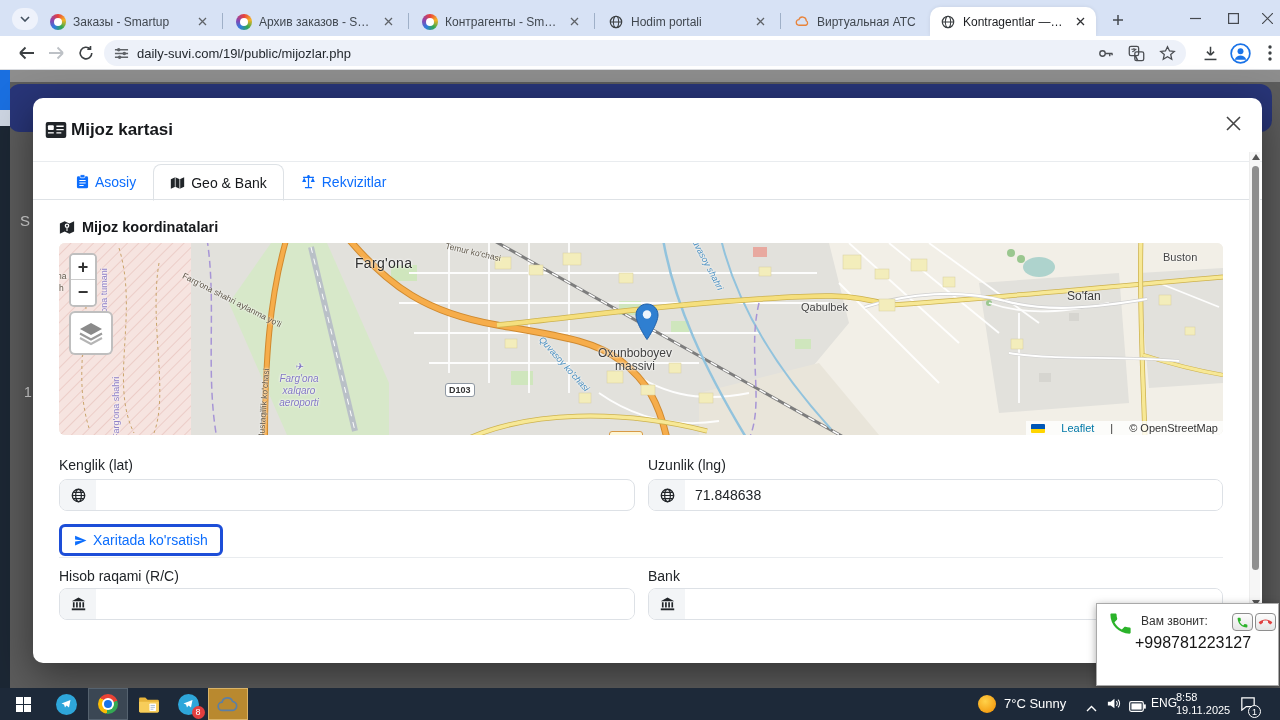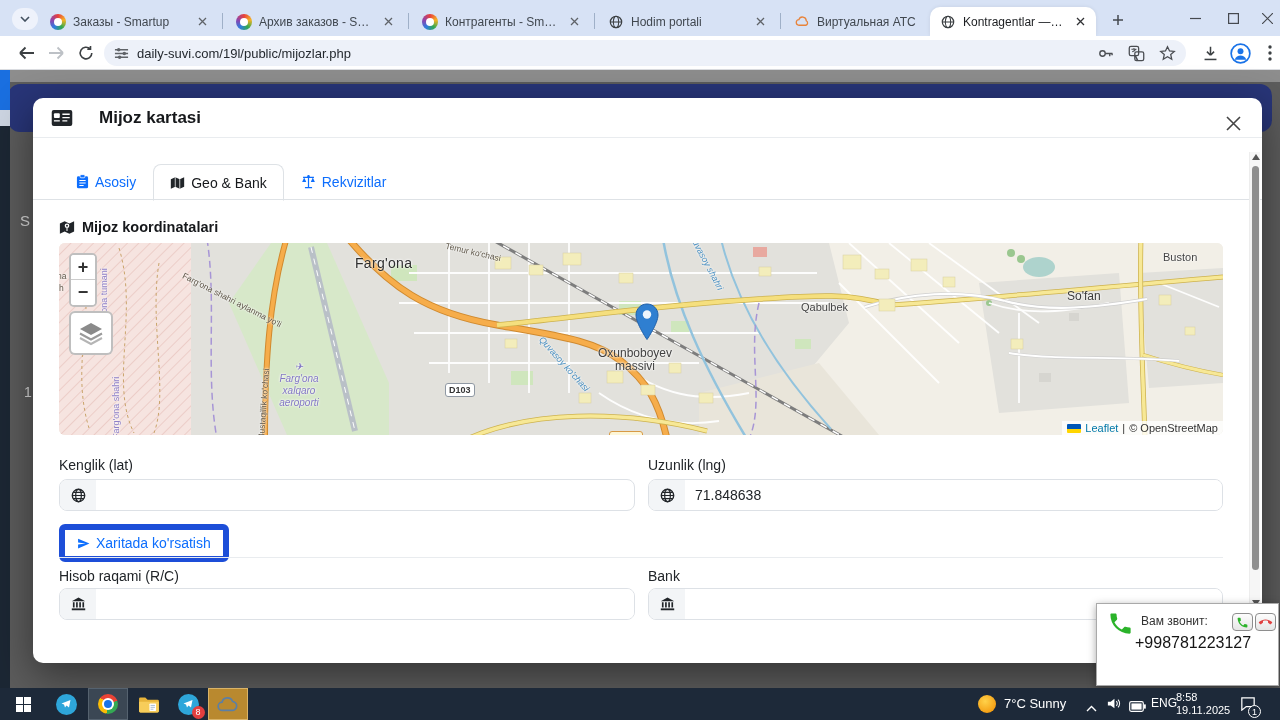--- a/index.html
+++ b/index.html
@@ -35,21 +35,21 @@
   .bd-pill{position:absolute;left:1188px;top:20px;width:62px;height:26px;border-radius:8px;background:#cfd3de;}
   .bd-blue{position:absolute;left:0;top:0;width:10px;height:40px;background:#1a6fe0;}
   .bd-grey{position:absolute;left:0;top:40px;width:10px;height:16px;background:#cdd5e2;}
   .bd-side{position:absolute;left:0;top:56px;width:10px;height:562px;background:#1c2734;}
   .bd-card{position:absolute;left:66px;top:168px;width:36px;height:130px;border:1px solid #8f8f8f;border-radius:8px;}
   .bd-s{position:absolute;left:20px;top:142px;color:#d9d9d9;font-size:15px;}
   .bd-1{position:absolute;left:24px;top:314px;color:#d9d9d9;font-size:14px;}
 
   
   .modal{position:absolute;left:33px;top:98px;width:1229px;height:565px;background:#fff;border-radius:10px;box-shadow:0 12px 40px rgba(0,0,0,.45);z-index:5;}
-  .m-head{position:absolute;left:0;top:0;width:100%;height:40px;border-bottom:1px solid #e9ecef;display:flex;align-items:center;padding:0 18px;gap:26px;}
+  .m-head{position:absolute;left:0;top:0;width:100%;height:64px;border-bottom:1px solid #e9ecef;display:flex;align-items:center;padding:0 12px;gap:4px;}
   .m-title{font-size:17px;font-weight:700;color:#16181b;}
   .m-close{position:absolute;right:16px;top:12px;width:26px;height:26px;display:flex;align-items:center;justify-content:center;font-size:21px;color:#444;}
   .m-tabs{position:absolute;left:26px;top:65px;height:37px;display:flex;}
   .m-tab{display:flex;align-items:center;gap:6px;padding:8px 16px;font-size:14px;color:#0d6efd;border:1px solid transparent;}
   .m-tab.active{color:#16181b;background:#fff;border:1px solid #dee2e6;border-bottom:1px solid #fff;border-radius:8px 8px 0 0;position:relative;top:1px;}
   .m-tabline{position:absolute;left:0;top:101px;width:100%;height:1px;background:#dee2e6;}
   .m-section{position:absolute;left:26px;top:121px;display:flex;align-items:center;gap:7px;font-size:14.5px;font-weight:700;color:#16181b;}
 
   .map{position:absolute;left:26px;top:145px;width:1164px;height:192px;border-radius:6px;overflow:hidden;background:#f2efe7;}
   .map svg.base{position:absolute;left:0;top:0;}
@@ -62,33 +62,33 @@
   .lbl-bound{font-size:9px;color:#8d7fc7;}
   .lbl-water{font-size:9px;font-style:italic;color:#4a8fc0;}
   .lbl-air{font-size:10px;font-style:italic;color:#8277c4;text-align:center;line-height:12px;}
   .vrot{transform-origin:left bottom;}
   .badge-road{position:absolute;background:#fff;border:1px solid #8f98a3;border-radius:3px;font-size:9px;font-weight:bold;padding:0 3px;color:#333;line-height:12px;}
   .badge-orange{border-color:#d89a45;background:#fdf6d8;}
   .lf-zoom{position:absolute;left:10px;top:10px;width:28px;border:2px solid rgba(0,0,0,.25);border-radius:5px;overflow:hidden;background:#fff;z-index:3;}
   .lf-zbtn{width:100%;height:25px;display:flex;align-items:center;justify-content:center;font-size:18px;font-weight:bold;color:#333;background:#fff;}
   .lf-zbtn:first-child{border-bottom:1px solid #ccc;}
   .lf-layers{position:absolute;left:10px;top:68px;width:44px;height:44px;border:2px solid rgba(0,0,0,.25);border-radius:6px;background:#fff;display:flex;align-items:center;justify-content:center;z-index:3;}
-  .lf-attr{position:absolute;right:0;bottom:0;background:rgba(255,255,255,.78);font-size:11px;color:#333;padding:1px 5px;display:flex;align-items:center;gap:4px;z-index:3;}
+  .lf-attr{position:absolute;right:0;bottom:0;background:rgba(255,255,255,.78);font-size:11px;color:#333;padding:1px 5px;display:flex;align-items:center;gap:16px;z-index:3;}
   .ua-flag{display:inline-block;width:14px;height:9px;border-radius:1px;background:linear-gradient(#0057B7 50%,#FFD500 50%);}
   .lf-attr .lflink{color:#0078A8;}
   .marker{position:absolute;left:576px;top:60px;z-index:2;}
 
   .fieldrow{position:absolute;left:26px;width:1164px;display:flex;}
   .col-l{width:576px;margin-right:13px;}
   .col-r{width:575px;}
   .flabel{font-size:14px;color:#212529;}
   .igroup{display:flex;align-items:stretch;height:32px;border:1px solid #dde1e6;border-radius:8px;overflow:hidden;background:#fff;}
   .iprefix{width:36px;background:#f3f5f7;display:flex;align-items:center;justify-content:center;}
   .fin{flex:1;border:0;outline:none;font-size:14px;color:#212529;padding:0 10px;font-family:"Liberation Sans",sans-serif;background:#fff;}
-  .showmap-btn{position:absolute;left:26px;top:426px;display:inline-flex;align-items:center;gap:6px;border:6px solid #1d4ed8;color:#0d6efd;background:#fff;border-radius:6px;padding:5px 12px;font-size:14px;font-family:"Liberation Sans",sans-serif;}
+  .showmap-btn{position:absolute;left:26px;top:426px;display:inline-flex;align-items:center;gap:6px;border:3px solid #1d4ed8;color:#0d6efd;background:#fff;border-radius:6px;padding:5px 12px;font-size:14px;font-family:"Liberation Sans",sans-serif;}
   .m-hr{position:absolute;left:26px;top:459px;width:1164px;height:1px;background:#e9ecef;}
 
   .mscroll{position:absolute;left:1216px;top:54px;width:11px;height:456px;background:#f6f6f6;border-left:1px solid #ededed;z-index:6;}
   .sc-up{position:absolute;left:1px;top:2px;width:0;height:0;border-left:4px solid transparent;border-right:4px solid transparent;border-bottom:6px solid #555;margin-left:0.5px;}
   .sc-down{position:absolute;left:1px;bottom:2px;width:0;height:0;border-left:4px solid transparent;border-right:4px solid transparent;border-top:6px solid #555;margin-left:0.5px;}
   .sc-thumb{position:absolute;left:1.5px;top:14px;width:7px;height:404px;border-radius:4px;background:#8f8f8f;}
 
   
   .callpopup{position:absolute;left:1096px;top:603px;width:183px;height:83px;background:#fff;border:1px solid #a9a9a9;box-shadow:0 2px 8px rgba(0,0,0,.35);z-index:20;}
   .cp-label{position:absolute;left:44px;top:10px;font-size:12px;color:#333;}

